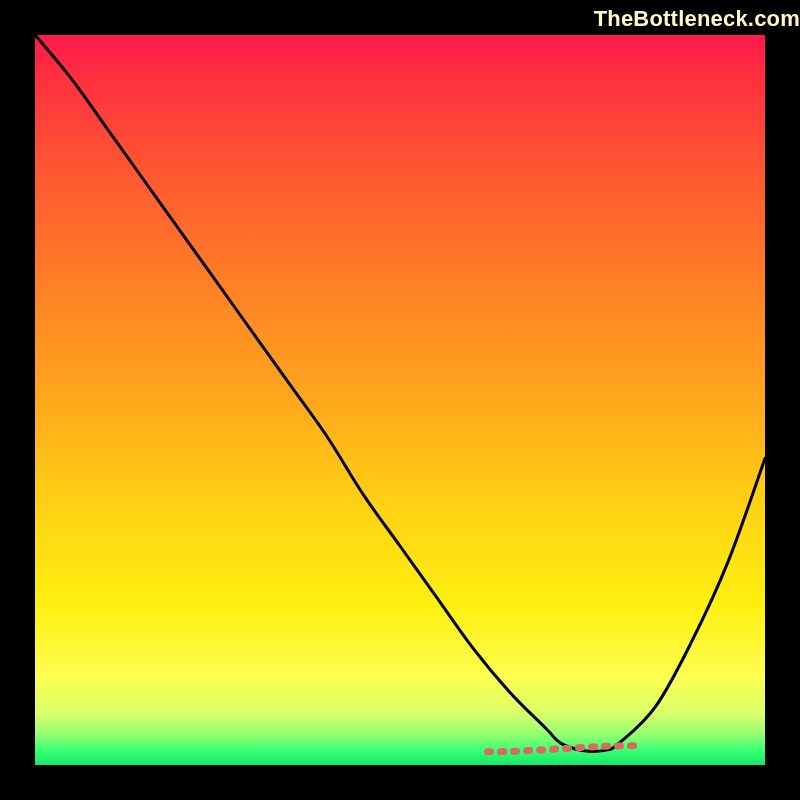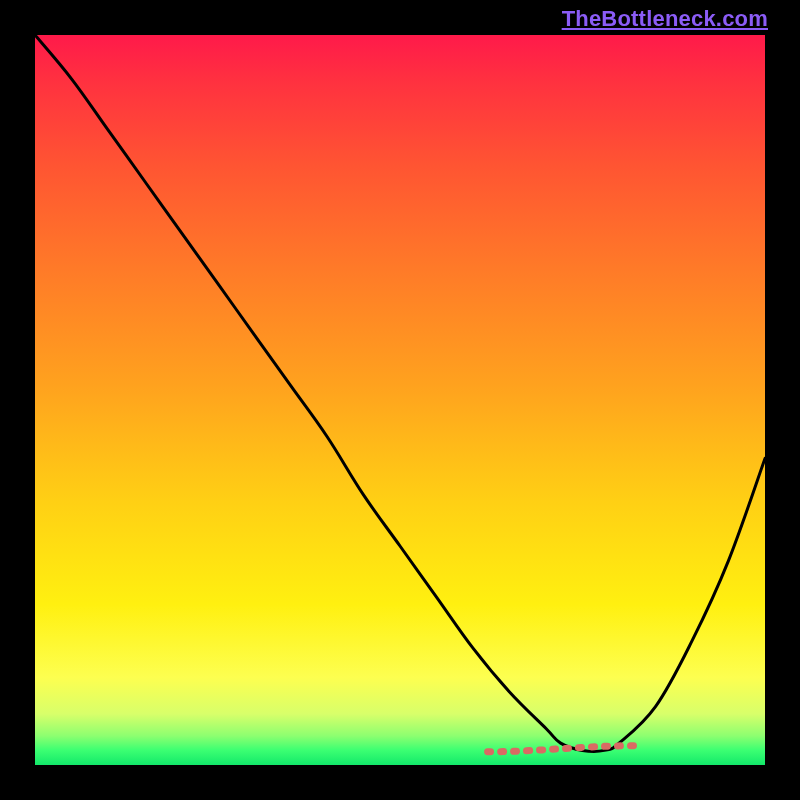--- a/index.html
+++ b/index.html
@@ -13,27 +13,26 @@
   }
   .frame {
     position: relative;
     width: 800px;
     height: 800px;
     background: #000;
   }
   .watermark {
     position: absolute;
     top: 6px;
-    right: 32px;
-    color: #8b5cf6;
+    right: 0;
+    color: #fef9c3;
     font-size: 22px;
     font-weight: 600;
     letter-spacing: 0.2px;
     user-select: none;
-    text-decoration: underline;
   }
   .plot-area {
     position: absolute;
     left: 35px;
     top: 35px;
     width: 730px;
     height: 730px;
     overflow: hidden;
   }
   .gradient {

